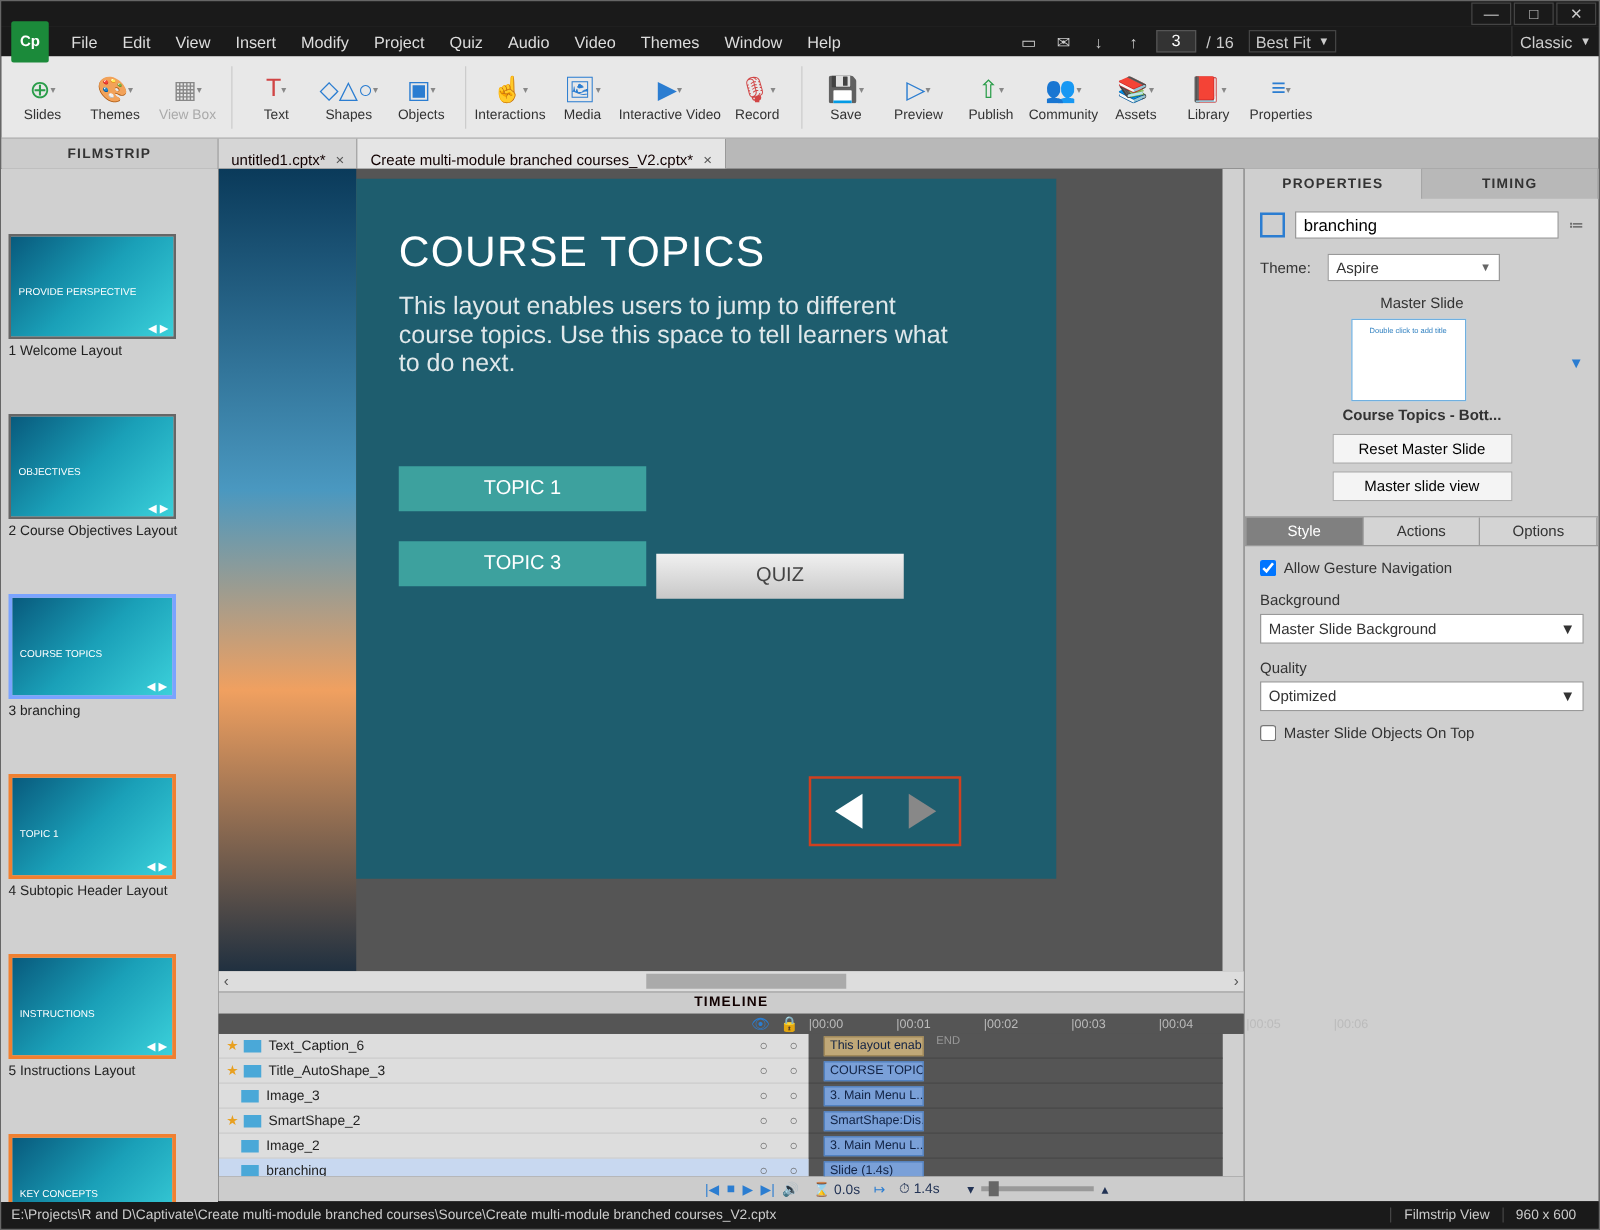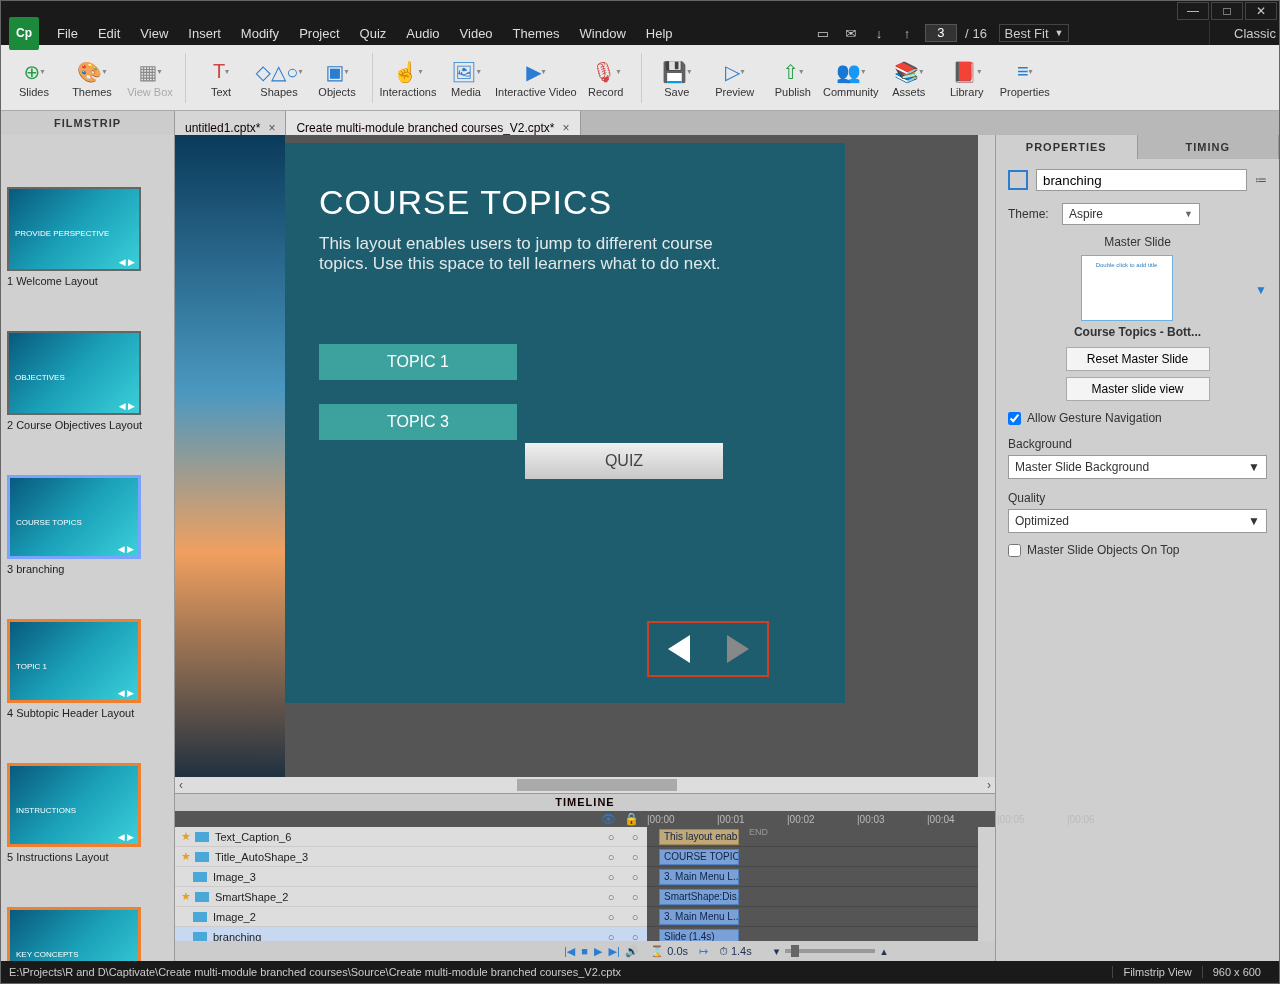--- a/index.html
+++ b/index.html
@@ -6,21 +6,21 @@
 body { background: #3a3a3a; width: 1280px; height: 984px; overflow: hidden; font-size: 12px; color: #100; position: relative; border: 1px solid #666; }
 .titlebar { height: 20px; background: #1a1a1a; display: flex; justify-content: flex-end; align-items: center; padding-right: 2px; }
 .win-btn { width: 32px; height: 18px; background: #1a1a1a; color: #ccc; display: flex; align-items: center; justify-content: center; border: 1px solid #444; margin-left: 2px; font-size: 12px; }
 .menubar { height: 24px; background: #1a1a1a; display: flex; align-items: center; color: #ddd; font-size: 13px; }
 .logo { width: 30px; height: 33px; background: #1b8a3a; color: #fff; font-weight: bold; display: flex; align-items: center; justify-content: center; font-size: 12px; margin: 0 8px; border-radius: 2px; }
 .menu-item { padding: 0 10px; }
 .menu-right { margin-left: auto; display: flex; align-items: center; }
 .menu-icon { width: 20px; height: 16px; margin: 0 4px; color: #ccc; display:flex; align-items:center; justify-content:center; }
 .page-box { width: 32px; height: 18px; background: #333; color: #fff; text-align: center; border: 1px solid #555; margin: 0 4px; }
 .zoom-box { width: 70px; height: 18px; color: #ccc; display:flex; align-items:center; justify-content:center; border: 1px solid #444; }
-.workspace-sel { width: 70px; color: #ccc; display:flex; align-items:center; padding:0 24px; border-left: 1px solid #333; height:24px; }
+.workspace-sel { width: 70px; color: #ccc; display:flex; align-items:center; padding:0 6px; border-left: 1px solid #333; height:24px; }
 .toolbar { height: 66px; background: #e8e8e8; display: flex; align-items: center; padding: 0 4px; border-bottom: 1px solid #aaa; }
 .tool { display: flex; flex-direction: column; align-items: center; justify-content: center; min-width: 58px; height: 60px; font-size: 11px; color: #333; position: relative; }
 .tool.disabled { color: #aaa; }
 .tool .ico { width: 28px; height: 28px; display: flex; align-items: center; justify-content: center; font-size: 20px; color: #2b7dd1; }
 .tool .ico.green { color: #2a9d4a; }
 .tool .ico.red { color: #d14545; }
 .tool .ico.grey { color: #888; }
 .tool-sep { width: 1px; height: 50px; background: #ccc; margin: 0 6px; }
 .tab-bar { height: 24px; background: #b8b8b8; display: flex; align-items: stretch; }
 .filmstrip-header { width: 174px; background: #ccc; display: flex; align-items: center; justify-content: center; font-size: 11px; font-weight: bold; color: #333; border-right: 1px solid #999; letter-spacing: 1px; }
@@ -33,21 +33,21 @@
 .thumb { width: 134px; height: 84px; background: linear-gradient(135deg,#085a7d,#1aa0b8,#3bd0da); border: 2px solid #666; position: relative; color: #fff; font-size: 9px; overflow: hidden; margin-top: 44px; }
 .thumb.selected { border: 3px solid #7aa3ff; }
 .thumb.orange { border: 3px solid #f08030; }
 .thumb .overlay-text { position: absolute; font-size: 7px; color: #fff; }
 .thumb-label { font-size: 11px; color: #222; margin-top: 4px; }
 .stage-col { flex: 1; display: flex; flex-direction: column; background: #bfbfbf; min-width: 0; }
 .stage-scroll { flex: 1; background: #555; overflow: hidden; position: relative; display:flex; }
 .stage-left-img { width: 110px; background: linear-gradient(180deg,#0a3a5a 0%, #4a98c0 40%, #f0a060 65%, #203040 100%); }
 .slide { background: #1e5d6e; color: #fff; height: 560px; width: 560px; padding: 40px 34px; position: relative; margin-top: 8px; }
 .slide h1 { font-size: 34px; font-weight: normal; letter-spacing: 1px; }
-.slide p { font-size: 17px; margin-top: 12px; color: #e0e8ea; max-width: 440px; }
+.slide p { font-size: 20px; margin-top: 12px; color: #e0e8ea; max-width: 440px; }
 .topic-btn { width: 198px; height: 36px; background: #3da19e; margin-top: 24px; display: flex; align-items: center; justify-content: center; font-size: 16px; }
 .topic-btn:first-of-type { margin-top: 70px; }
 .quiz-btn { position: absolute; left: 240px; top: 300px; width: 198px; height: 36px; background: linear-gradient(#f0f0f0,#c8c8c8); color: #444; display: flex; align-items: center; justify-content: center; font-size: 16px; }
 .nav-box { position: absolute; bottom: 26px; right: 76px; width: 122px; height: 56px; border: 2px solid #d04020; display: flex; align-items: center; justify-content: space-around; }
 .nav-box .tri-l { width: 0; height: 0; border-top: 14px solid transparent; border-bottom: 14px solid transparent; border-right: 22px solid #fff; }
 .nav-box .tri-r { width: 0; height: 0; border-top: 14px solid transparent; border-bottom: 14px solid transparent; border-left: 22px solid #888; }
 .hscroll { height: 16px; background: #ddd; position: relative; display:flex; align-items:center; }
 .hscroll .track-thumb { height: 12px; width: 160px; background: #aaa; margin-left: 330px; }
 .timeline-header { height: 18px; background: #ccc; font-size: 11px; font-weight: bold; text-align: center; letter-spacing: 1px; border-top: 1px solid #999; padding-top: 2px; }
 .timeline { height: 150px; background: #555; display: flex; flex-direction: column; font-size: 11px; color: #222; }
@@ -419,20 +419,25 @@
           </div>
       </div>
       <div class="master-lbl">Master Slide</div>
       <div style="display:flex;align-items:center;justify-content:center;">
         <div class="master-thumb">Double click to add title</div>
         <span style="color:#2b7dd1;margin-left:10px;">▼</span>
       </div>
       <div class="master-name">Course Topics - Bott...</div>
       <button class="wide-btn">Reset Master Slide</button>
       <button class="wide-btn">Master slide view</button>
+      <div class="accordion-tabs">
+        <div class="acc-tab active">Style</div>
+        <div class="acc-tab">Actions</div>
+        <div class="acc-tab">Options</div>
+      </div>
       <div class="check-row">
         <input type="checkbox" checked="" style="">
         <span>Allow Gesture Navigation</span>
       </div>
       <div class="section-lbl">Background</div>
       <div class="full-select">
           <span>Master Slide Background</span>
           <span class="caret">▼</span>
         </div>
       <div class="section-lbl">Quality</div>

